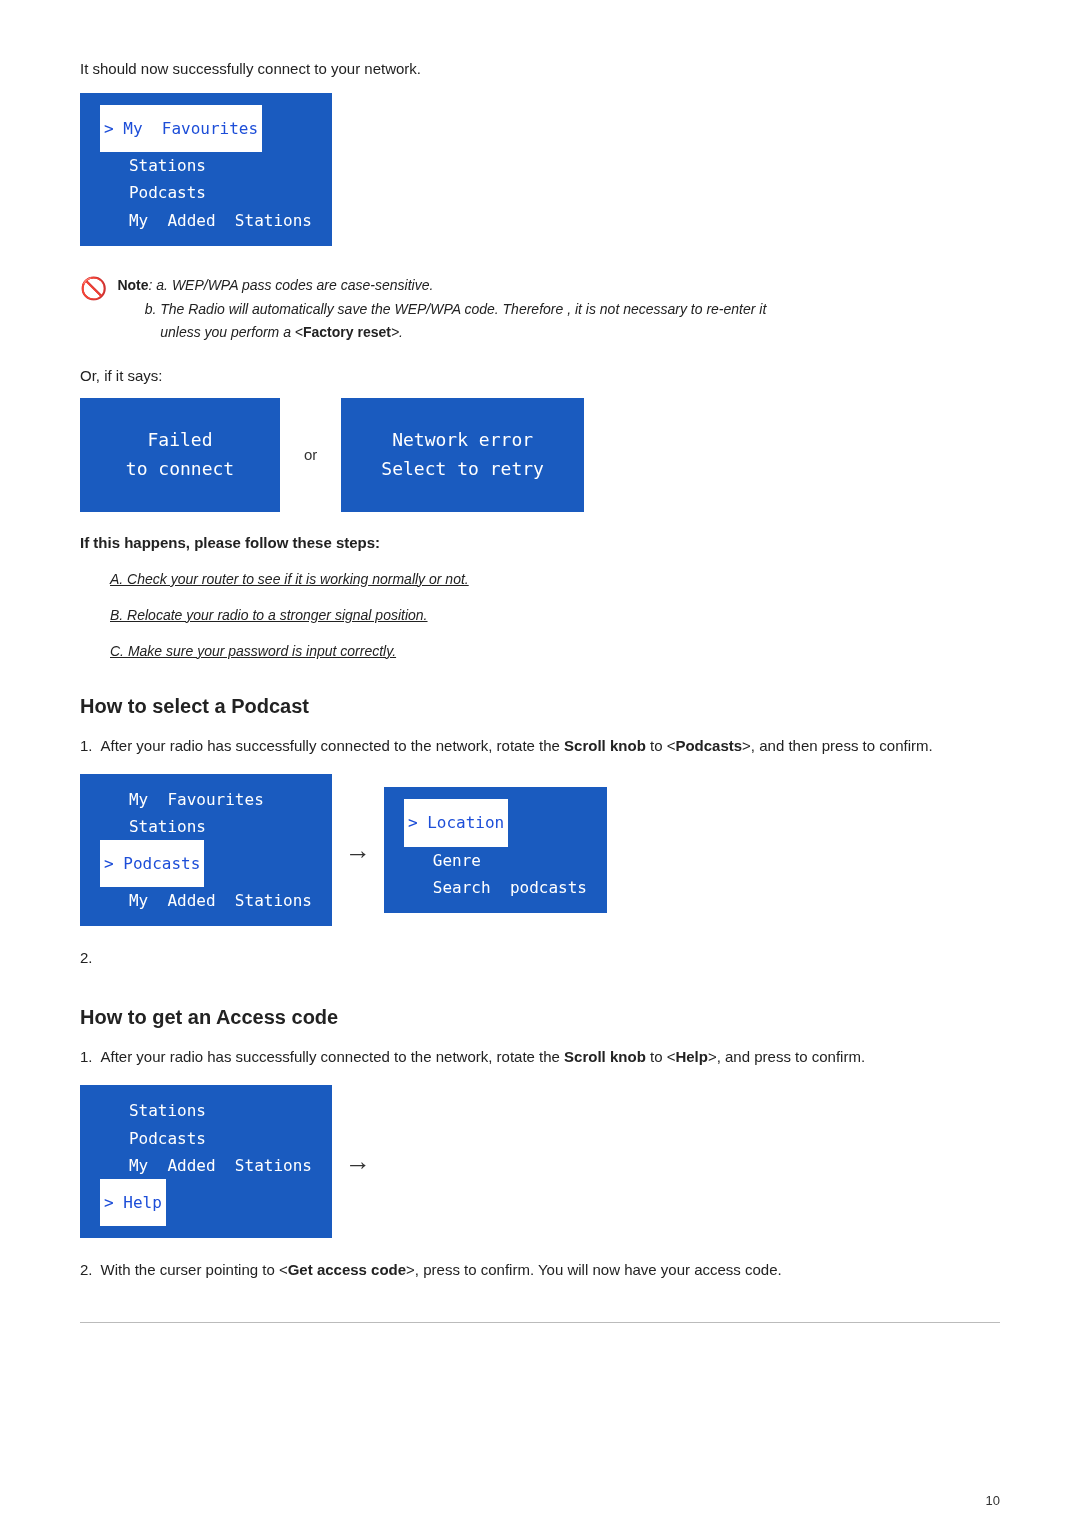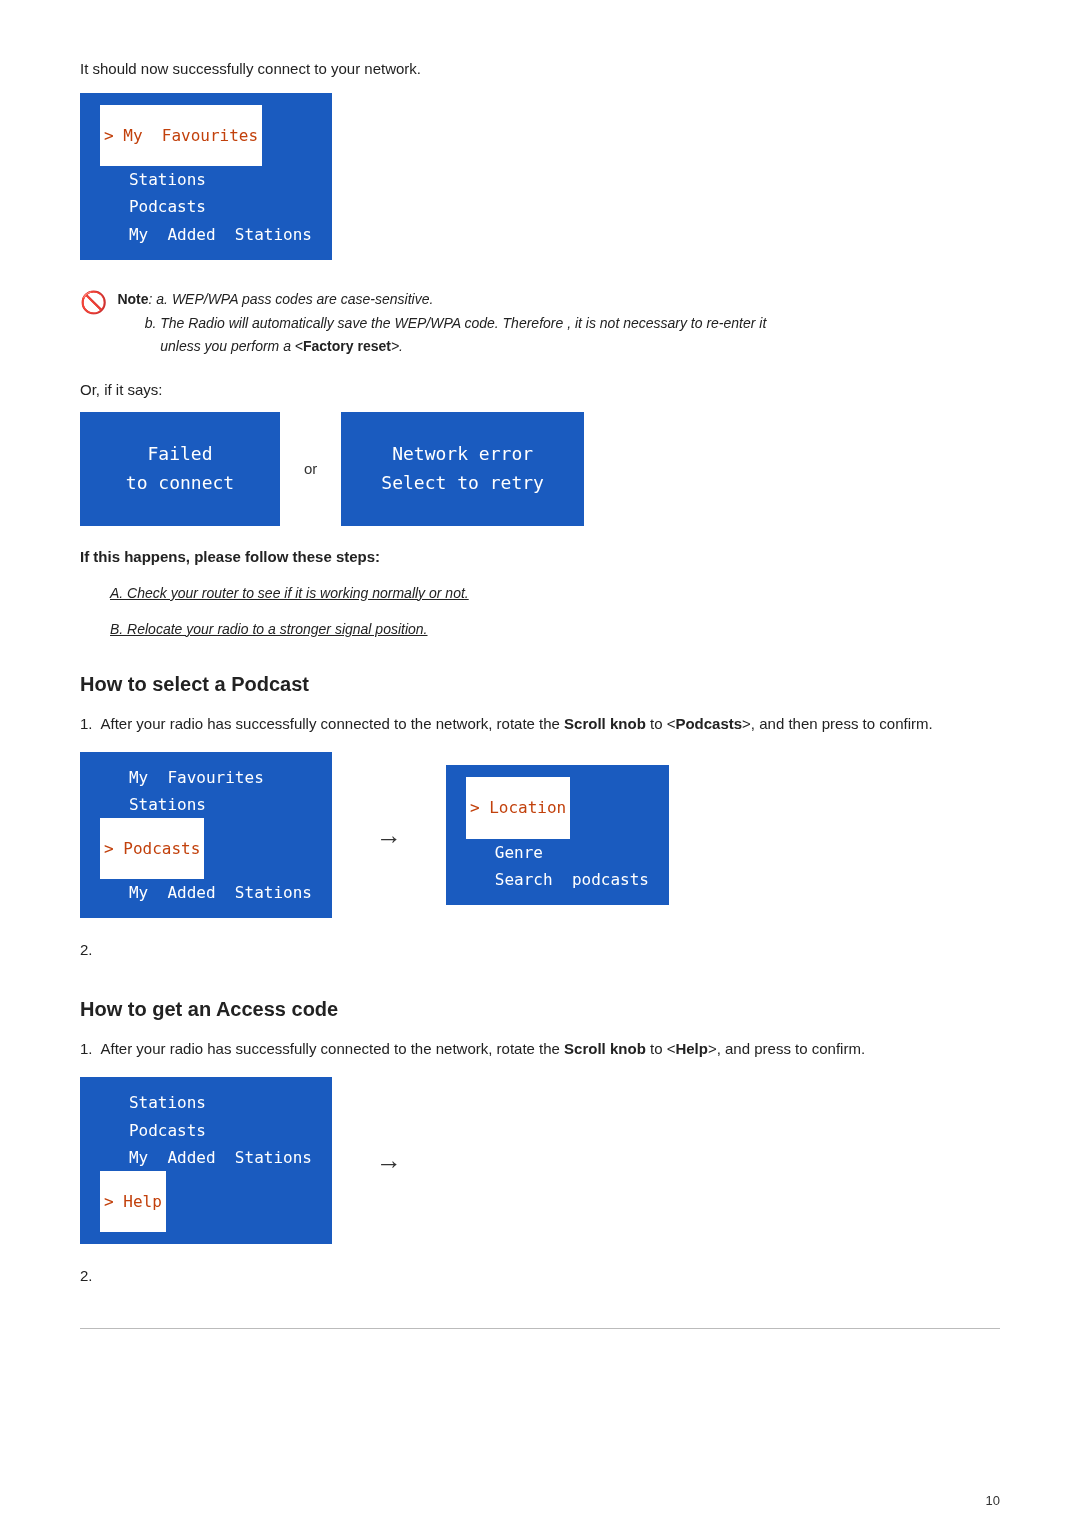--- a/index.html
+++ b/index.html
@@ -25,23 +25,23 @@
       display: inline-block;
       padding: 12px 20px;
       font-size: 16px;
       font-family: monospace;
       line-height: 1.7;
       min-width: 220px;
     }
 
     .menu-box .selected {
       background: #fff;
-      color: #c2410c;
+      color: #1d4ed8;
       display: inline-block;
-      padding: 17px 4px;
+      padding: 10px 4px;
     }
 
     .note-section {
       margin: 28px 0 18px 0;
       display: flex;
       align-items: flex-start;
       gap: 10px;
     }
 
     .note-icon {
@@ -130,21 +130,21 @@
     }
 
     .numbered-item .num {
       flex-shrink: 0;
       font-size: 15px;
     }
 
     .menu-arrow-row {
       display: flex;
       align-items: center;
-      gap: 44px;
+      gap: 13px;
       margin: 16px 0 20px 0;
     }
 
     .arrow-icon {
       font-size: 26px;
       color: #333;
     }
 
     .page-number {
       position: absolute;
@@ -201,20 +201,21 @@
   </div>
 </div>
 
 
 <div class="steps-heading">If this happens, please follow these steps:</div>
 
 
 <ul class="steps-list">
   <li>A.  Check your router to see if it is working normally or not.</li>
   <li>B.  Relocate your radio to a stronger signal position.</li>
+  <li>C.  Make sure your password is input correctly.</li>
 </ul>
 
 
 <div class="section-heading">How to select a Podcast</div>
 
 <div class="numbered-section">
   <div class="numbered-item">
     <span class="num">1.</span>
     <span>After your radio has successfully connected to the network, rotate the <strong>Scroll knob</strong> to &lt;<strong>Podcasts</strong>&gt;, and then press to confirm.</span>
   </div>
@@ -253,20 +254,21 @@
       <div>&nbsp;&nbsp; Stations</div>
       <div>&nbsp;&nbsp; Podcasts</div>
       <div>&nbsp;&nbsp; My&nbsp; Added&nbsp; Stations</div>
       <div><span class="selected">&gt; Help</span></div>
     </div>
     <span class="arrow-icon">→</span>
   </div>
 
   <div class="numbered-item">
     <span class="num">2.</span>
+    <span>With the curser pointing to &lt;<strong>Get access code</strong>&gt;, press to confirm. You will now have your access code.</span>
   </div>
 </div>
 
 <hr class="divider">
 <div class="page-number">10</div>
 
 
 
 
 </body></html>

